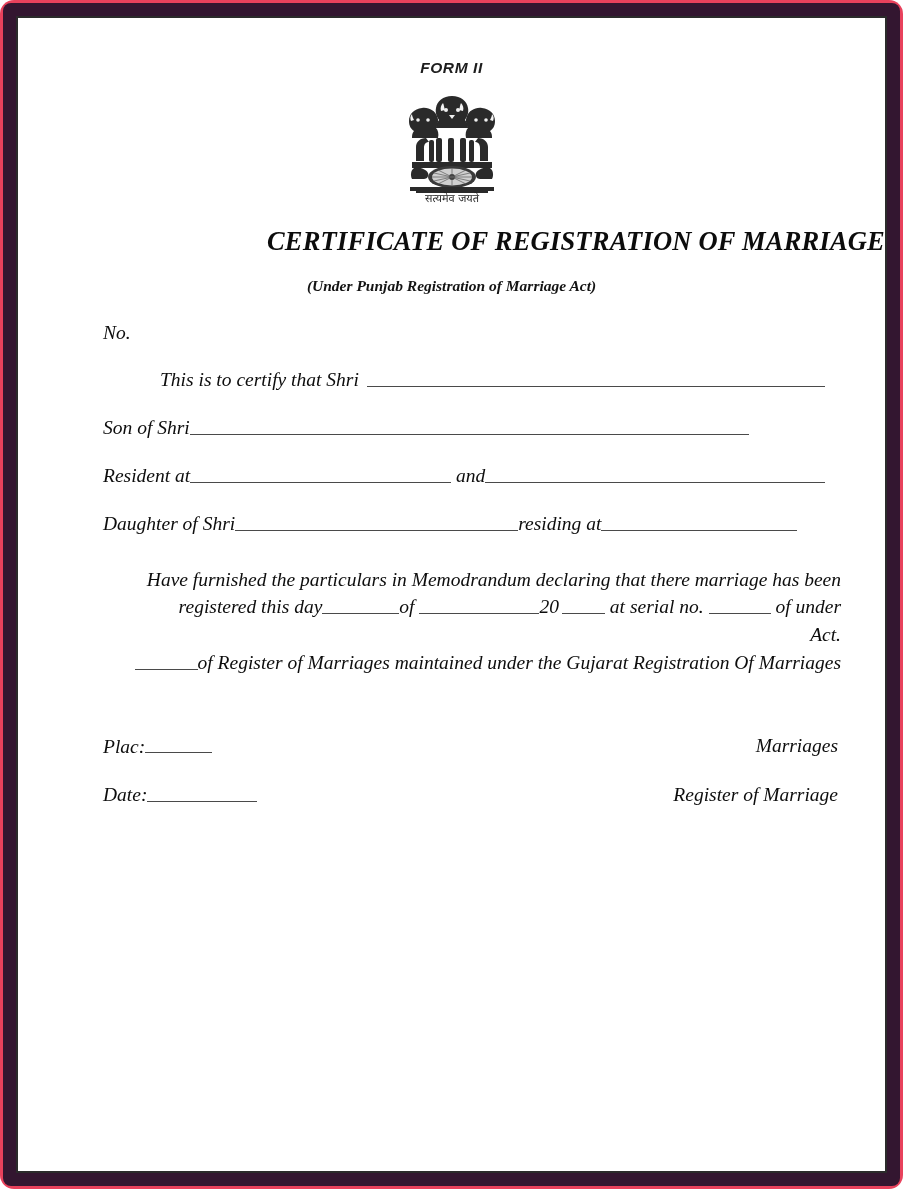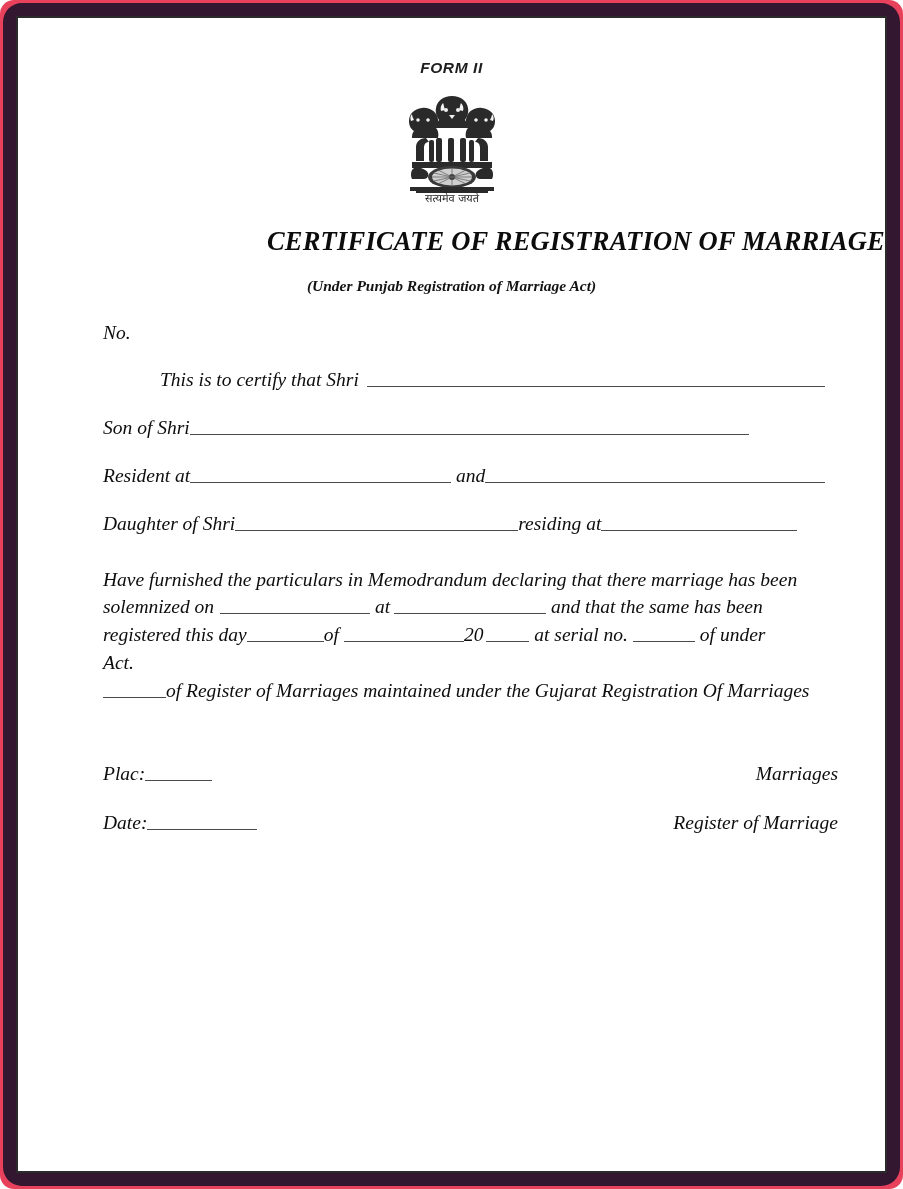--- a/index.html
+++ b/index.html
@@ -23,21 +23,21 @@
     box-sizing: border-box;
     background: #e8415c;
     border-radius: 14px;
     padding: 3px;
   }
   .frame-purple {
     box-sizing: border-box;
     width: 100%;
     height: 100%;
     background: #331630;
-    border-radius: 19px;
+    border-radius: 8px;
     padding: 13px;
   }
   .frame-inner-line {
     box-sizing: border-box;
     width: 100%;
     height: 100%;
     border: 2px solid #2b2b2b;
     background: #ffffff;
     position: relative;
   }
@@ -153,20 +153,21 @@
   .b-vol  { width: 63px; }
   .b-plac { width: 67px; }
   .b-date { width: 110px; }
 
   .para {
     margin-top: 31px;
     line-height: 1.42;
     font-size: 19.5px;
     font-style: italic;
     width: 738px;
+    text-align: right;
   }
   .para .pline { white-space: nowrap; }
   .para .pline.wrap { white-space: normal; }
 
   
   .footer {
     margin-top: 58px;
     width: 735px;
     font-style: italic;
     font-size: 19.5px;
@@ -265,25 +266,20 @@
             <span>Resident at</span><span class="blank b-res1"></span>
             <span>and</span><span class="blank b-res2"></span>
           </div>
 
           <div class="row-daughter">
             <span>Daughter of Shri</span><span class="blank b-dau1"></span><span>residing at</span><span class="blank b-dau2"></span>
           </div>
 
           <div class="para">
             <div class="pline">Have furnished the particulars in Memodrandum declaring that there marriage has been</div>
-            <div class="pline">
-              <span>solemnized on</span><span class="blank b-sol1"></span>
-              <span>at</span><span class="blank b-sol2"></span>
-              <span>and that the same has been</span>
-            </div>
             <div class="pline">
               <span>registered  this day</span><span class="blank b-day"></span><span>of</span><span class="blank b-of"></span><span>20</span><span class="blank b-yr"></span>
               <span>at serial no.</span><span class="blank b-ser"></span>
               <span>of under</span>
             </div>
             <div class="pline">Act.</div>
             <div class="pline wrap"><span class="blank b-vol"></span><span>of Register of Marriages maintained under the Gujarat Registration Of Marriages</span></div>
           </div>
 
           <div class="footer">

